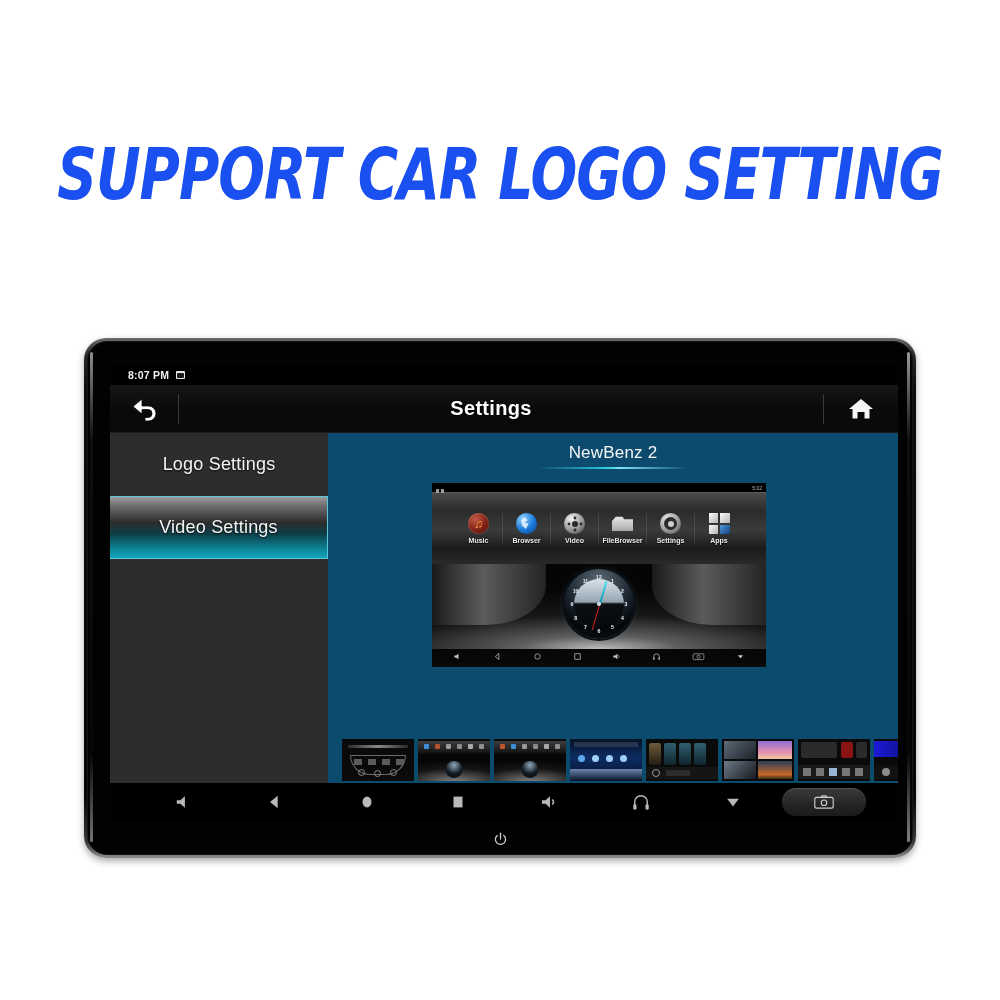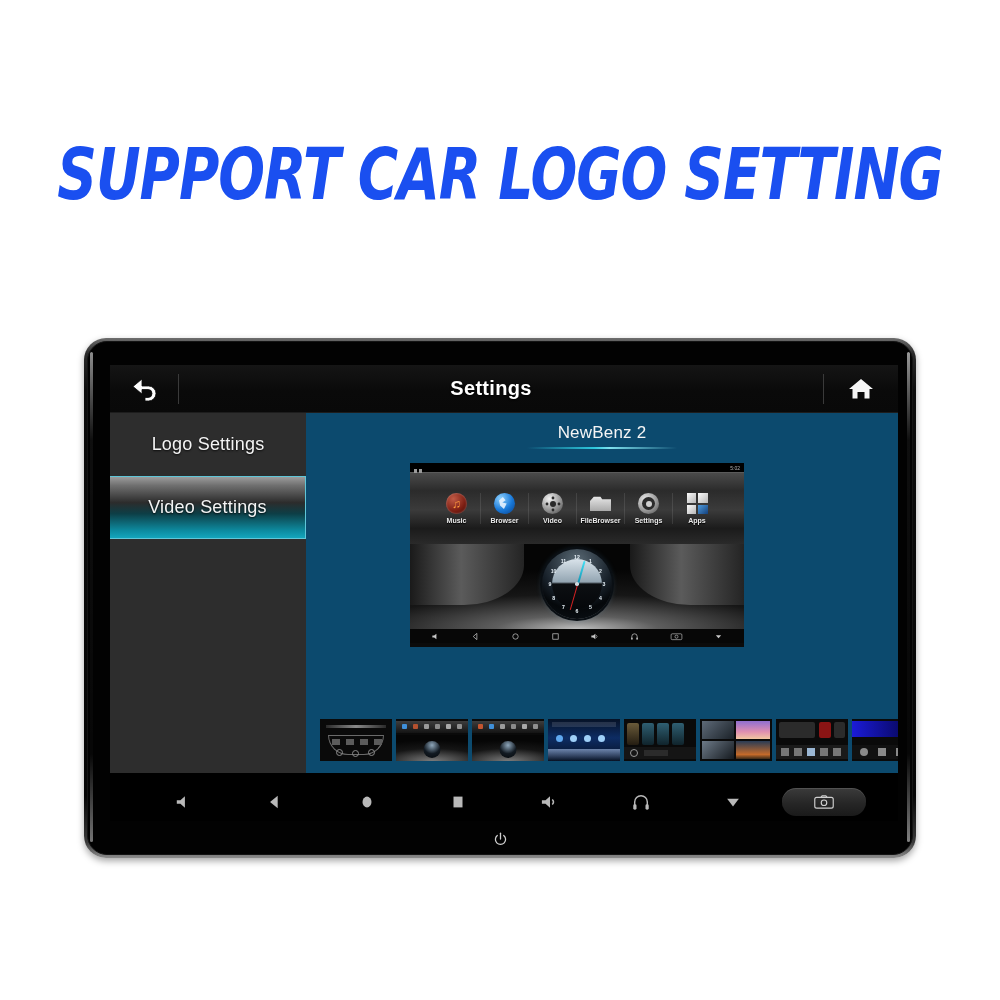--- a/index.html
+++ b/index.html
@@ -94,21 +94,21 @@
     flex: 1; text-align: center; color: #fff;
     font-size: 20px; font-weight: 700; letter-spacing: .3px;
     text-shadow: 0 1px 2px #000;
     margin-left: -20px;
   }
   .tb-home { width: 74px; height: 100%; display: flex; align-items: center; justify-content: center; }
 
   
   .content { display: flex; height: calc(100% - 68px); background: #000; }
 
-  .sidebar { width: 196px; background: #2d2d2d; flex-shrink: 0; }
+  .sidebar { width: 218px; background: #2d2d2d; flex-shrink: 0; }
   .side-item {
     height: 63px; display: flex; align-items: center; justify-content: center;
     color: #f4f4f4; font-size: 18px; letter-spacing: .2px;
     text-shadow: 0 1px 2px rgba(0,0,0,.8);
   }
   .side-item.sel {
     background: linear-gradient(180deg,#9c9c9c 0%,#6f6f6f 14%,#2c2c2c 42%,#0d3e46 60%,#0d8ba0 88%,#14a6bd 100%);
     border: 1px solid #5fc6d8;
     border-left: none;
   }
@@ -251,20 +251,24 @@
 
   <div class="headline">SUPPORT CAR LOGO SETTING</div>
 
   <div class="device">
     <div class="device-inner">
       <div class="gloss-left"></div>
       <div class="gloss-right"></div>
 
       <div class="screen">
 
+        <div class="statusbar">
+          <span class="time">8:07 PM</span>
+          <span class="ss-icon"></span>
+        </div>
 
         <div class="titlebar">
           <div class="tb-back">
             <svg width="30" height="26" viewBox="0 0 30 26">
               <path d="M13 3 L4 10.5 L13 18 L13 13.5 L19 13.5 A4 4 0 0 1 19 21.5 L16 21.5 L16 25 L19.5 25 A7.5 7.5 0 0 0 19.5 10 L13 10 Z" fill="#fdfdfd" stroke="#0a0a0a" stroke-width="0.8"></path>
             </svg>
           </div>
           <div class="tb-divider"></div>
           <div class="tb-title">Settings</div>
           <div class="tb-divider"></div>

